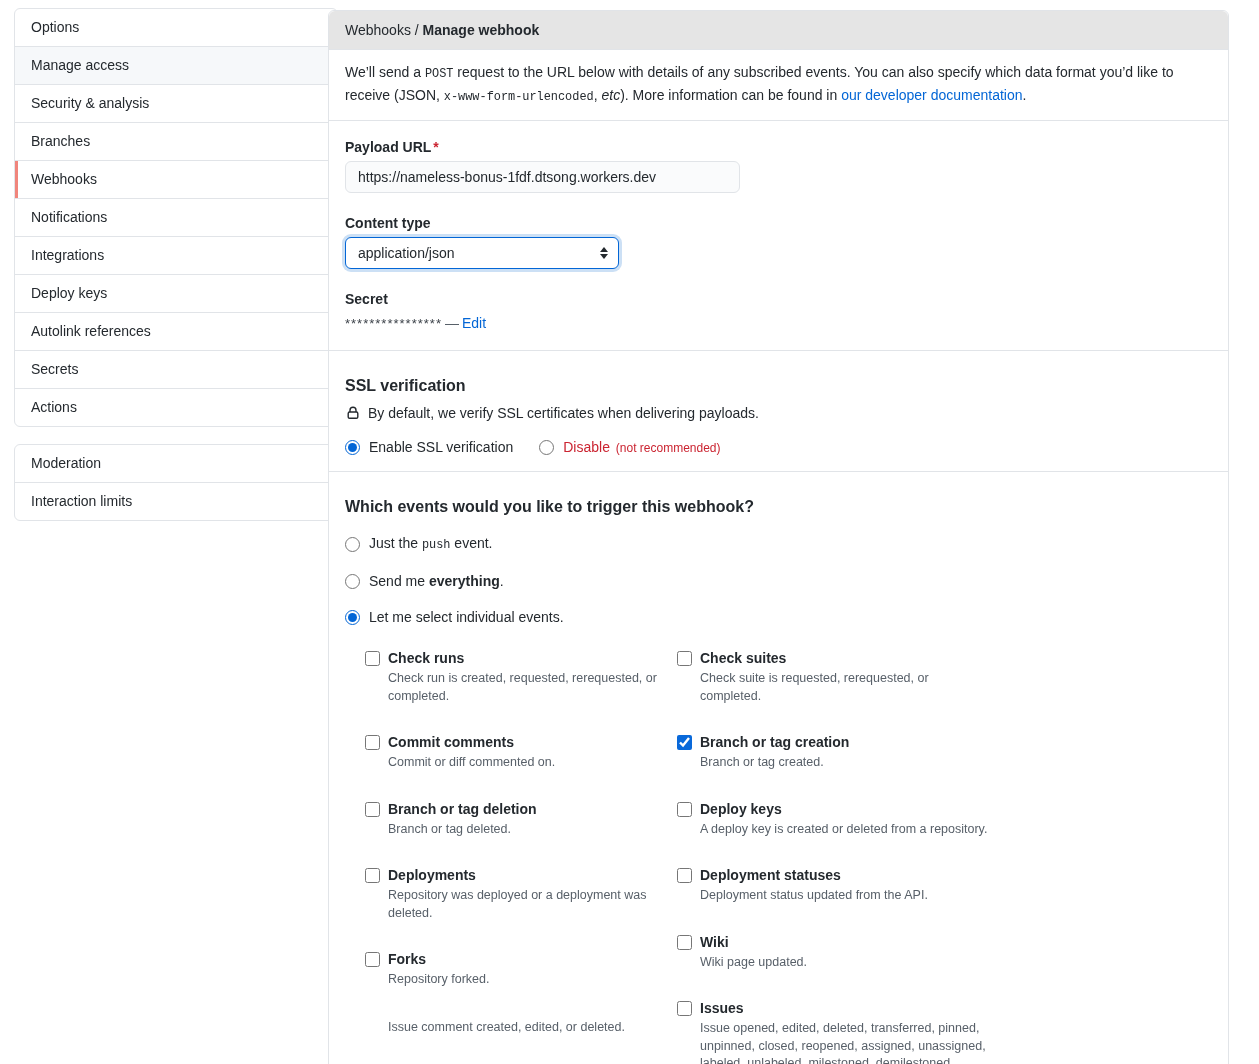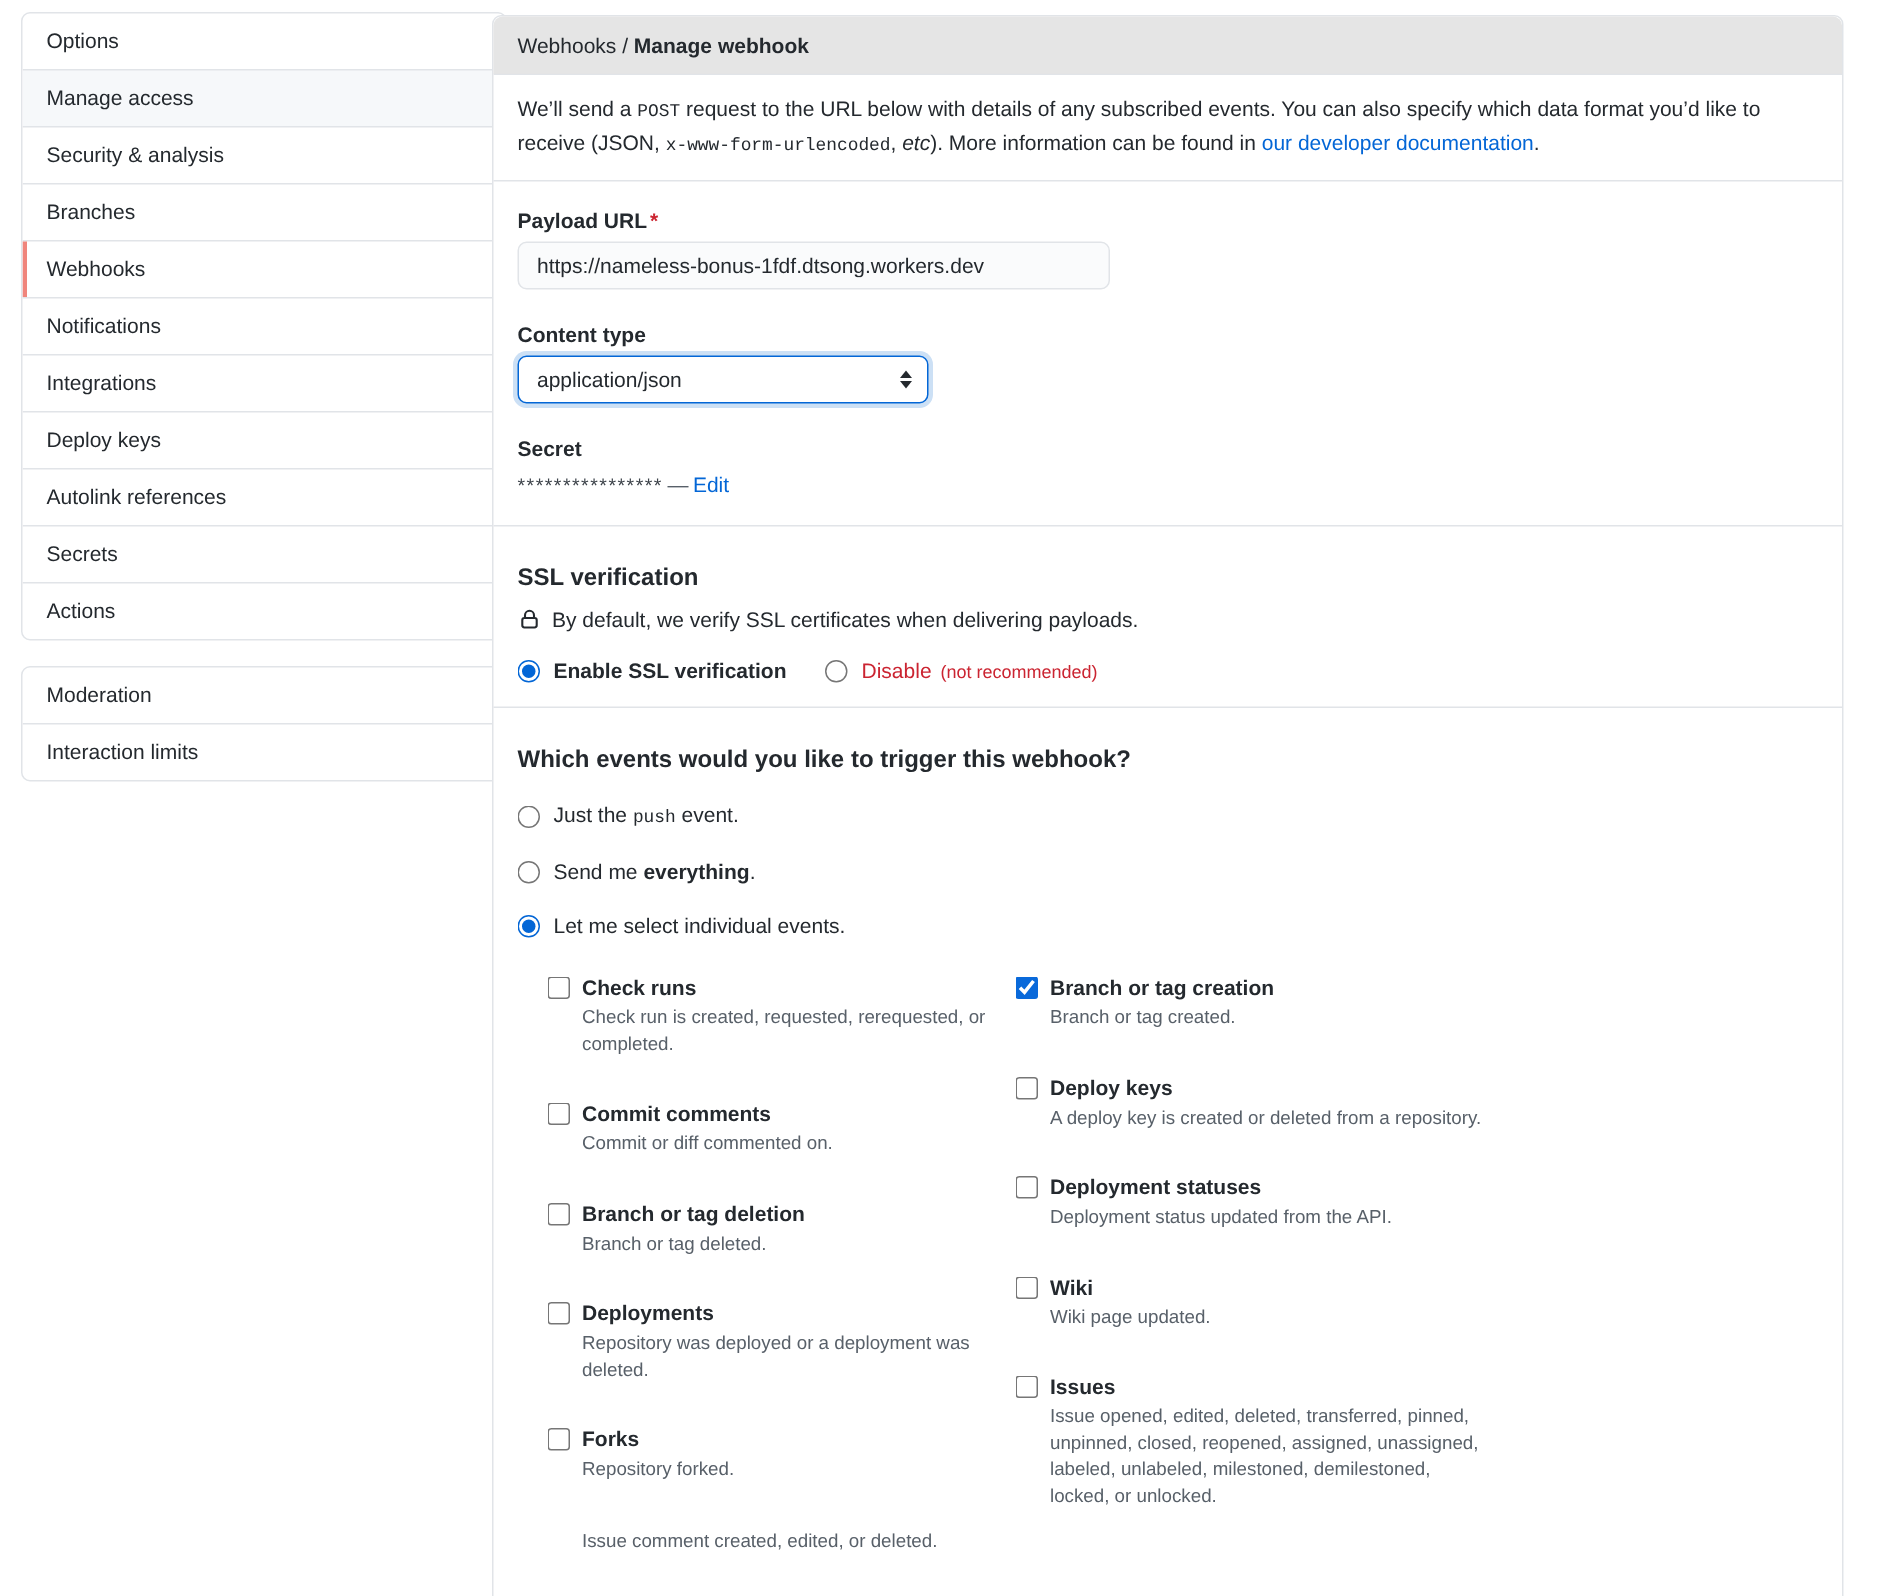--- a/index.html
+++ b/index.html
@@ -82,21 +82,21 @@
   .masked { letter-spacing: 1px; font-size: 13px; color: #3d434a; }
   .dash { color: #586069; margin: 0 3px; }
 
   
   .sub-title { font-size: 16px; font-weight: 700; margin: 10px 0 10px; }
   .icon-note { display: flex; align-items: flex-end; gap: 7px; margin-bottom: 18px; }
   .icon-note svg { flex: none; display: block; }
   .radio-inline { display: flex; align-items: center; gap: 26px; }
   label.radio-row { display: inline-flex; align-items: center; gap: 9px; cursor: pointer; }
   input[type="radio"] { width: 15px; height: 15px; margin: 0; accent-color: #0366d6; flex: none; }
-  .bold-label { font-weight: 700; }
+  .bold-label { font-weight: 400; }
   .danger { color: #cb2431; }
   .danger-note { color: #cb2431; font-size: 12px; margin-left: 2px; }
 
   
   .event-choices { margin-top: 18px; display: flex; flex-direction: column; gap: 17px; }
   .radio-label { line-height: 19px; }
   .hook-grid { display: flex; margin: 22px 0 0 20px; }
   .hook-col { width: 312px; display: flex; flex-direction: column; }
   .hook-item { margin-bottom: 28px; }
   .hook-label-row { display: flex; align-items: flex-start; gap: 8px; cursor: pointer; }
@@ -238,20 +238,27 @@
             </label>
             <p class="hook-desc">Repository forked.</p>
           </div>
           <div class="hook-item">
             <p class="hook-desc">Issue comment created, edited, or deleted.</p>
           </div>
         </div>
         <div class="hook-col">
           <div class="hook-item">
             <label class="hook-label-row">
+              <input type="checkbox" style="">
+              <span class="hook-label">Check suites</span>
+            </label>
+            <p class="hook-desc">Check suite is requested, rerequested, or completed.</p>
+          </div>
+          <div class="hook-item">
+            <label class="hook-label-row">
               <input type="checkbox" checked="" style="">
               <span class="hook-label">Branch or tag creation</span>
             </label>
             <p class="hook-desc">Branch or tag created.</p>
           </div>
           <div class="hook-item">
             <label class="hook-label-row">
               <input type="checkbox" style="">
               <span class="hook-label">Deploy keys</span>
             </label>

